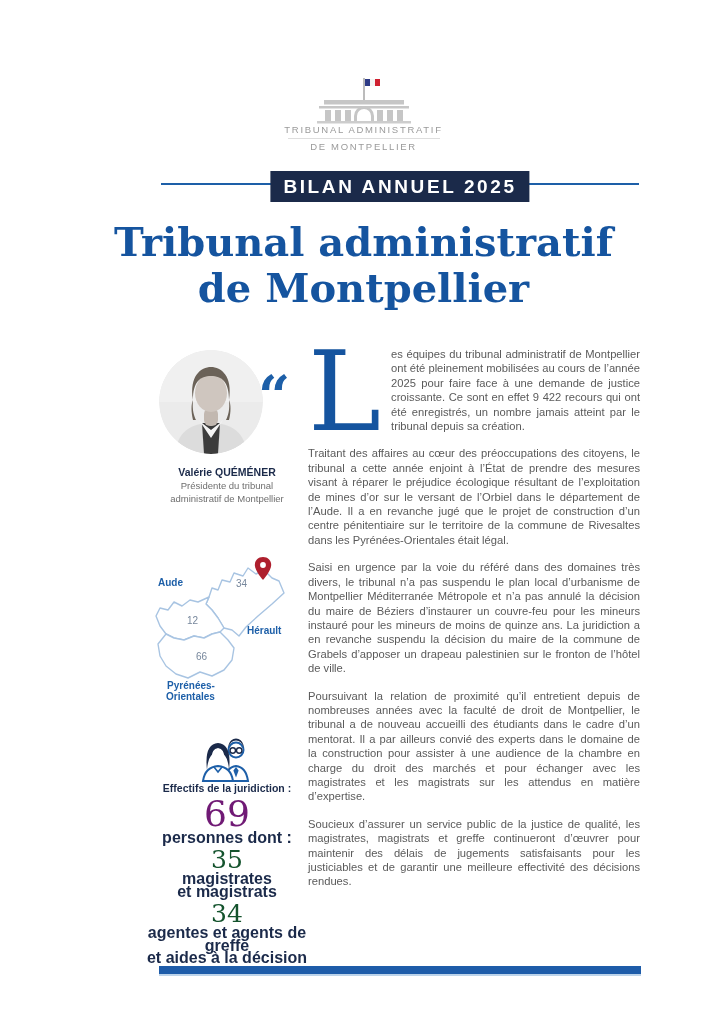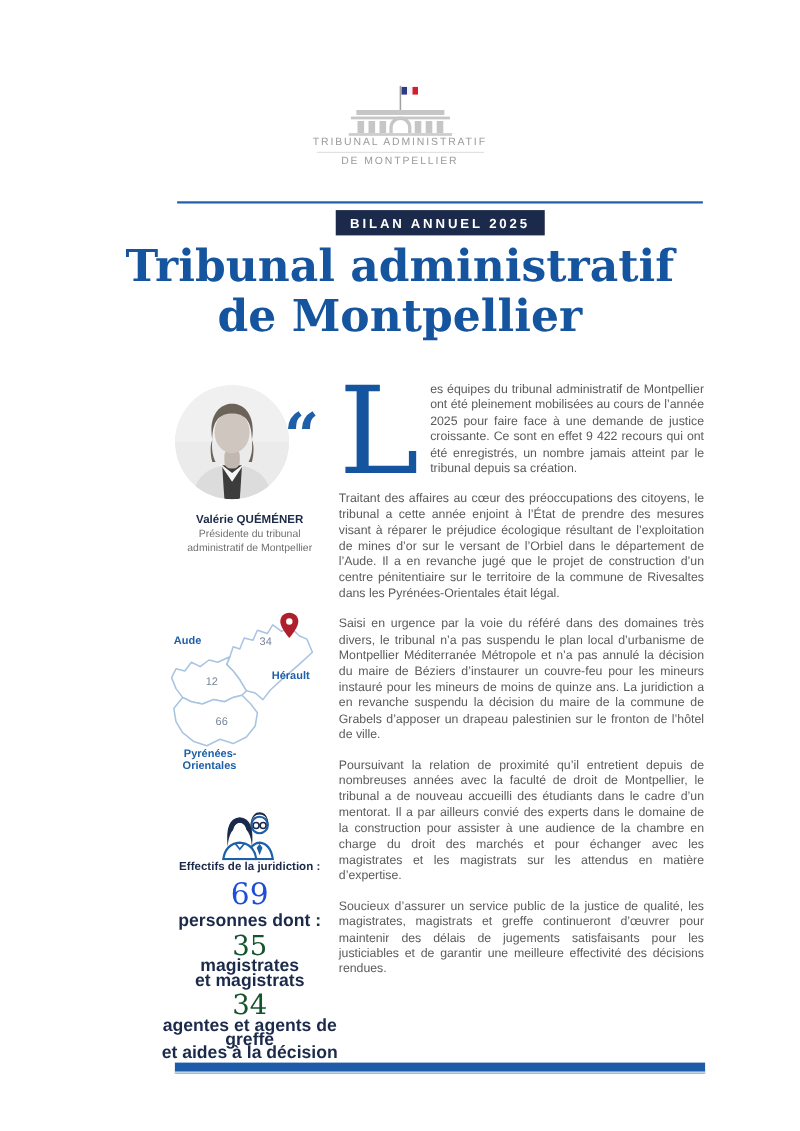--- a/index.html
+++ b/index.html
@@ -14,23 +14,22 @@
   .logo-art { display:block; margin:0 auto; }
   .logo-line { font-size:9.5px; letter-spacing:1.7px; color:#9a9a9a; line-height:12px; }
   .logo-divider { width:152px; height:1px; background:#dedede; margin:2px auto; }
 
   
   .banner-row { position:absolute; top:171px; left:125px; width:478px; height:26px; }
   .banner-line { position:absolute; top:12px; left:0; right:0; height:2px; background:#1d5fa8; }
   .banner-box {
     position:absolute; left:50%; top:0; transform:translateX(-50%);
     background:#1b2a4a; color:#ffffff; white-space:nowrap;
-    font-size:12px; font-weight:bold; letter-spacing:2.6px;
+    font-size:19px; font-weight:bold; letter-spacing:2.6px;
     padding:5px 13px 4px 13px;
-    margin-top:20px;
   }
 
   
   .page-title {
     position:absolute; top:219px; left:0; width:100%; text-align:center;
     font-family:"DejaVu Serif", serif; font-weight:bold;
     font-size:40px; line-height:46px; color:#15549f;
   }
 
   
@@ -48,22 +47,22 @@
   .map-wrap { position:relative; margin-top:42px; width:162px; height:150px; }
   .map-svg { position:absolute; left:0; top:0; }
   .map-label { position:absolute; font-size:10px; font-weight:bold; color:#1d5fa8; white-space:nowrap; }
   .map-label.two-line { line-height:11.5px; }
   .map-num { position:absolute; font-size:10px; color:#77879c; }
 
   .staff { margin-top:38px; }
   .staff-icon { display:block; margin:0 auto; }
   .staff-heading { margin-top:0; font-size:10.5px; font-weight:bold; color:#1b2a4a; }
   .staff-total {
-    font-family:"DejaVu Serif", serif; font-size:27px; line-height:36px;
-    color:#1d4ed8; margin-top:2px;
+    font-family:"DejaVu Serif", serif; font-size:36px; line-height:36px;
+    color:#701a75; margin-top:2px;
   }
   .staff-sub { font-size:16px; font-weight:bold; color:#1b2a4a; line-height:12.5px; }
   .staff-num {
     font-family:"DejaVu Serif", serif; font-size:25px; line-height:26px;
     color:#14532d; margin-top:3px;
   }
 
   
   .right-col { position:absolute; left:272px; top:347px; width:332px; }
   .right-col p {
@@ -172,21 +171,21 @@
           <path d="M20,86 L28,90 L38,92 L48,88 L58,90 L66,86 L74,84 L82,92 L88,100 L86,112 L78,122 L66,128 L54,124 L42,130 L30,126 L20,118 L14,108 L12,96 Z"></path>
         </g>
 
         <g transform="translate(117,9)">
           <path d="M0,0 c-4.8,0 -8.2,3.4 -8.2,8 c0,5.8 8.2,15 8.2,15 c0,0 8.2,-9.2 8.2,-15 c0,-4.6 -3.4,-8 -8.2,-8 z" fill="#ae1f2d"></path>
           <circle cx="0" cy="8" r="2.9" fill="#ffffff"></circle>
         </g>
       </svg>
       <div class="map-label" style="left:12px; top:29px;">Aude</div>
       <div class="map-num" style="left:90px; top:30px;">34</div>
-      <div class="map-label" style="left:101px; top:61px;">Hérault</div>
+      <div class="map-label" style="left:101px; top:77px;">Hérault</div>
       <div class="map-num" style="left:41px; top:67px;">12</div>
       <div class="map-num" style="left:50px; top:103px;">66</div>
       <div class="map-label two-line" style="left:20px; top:132px;text-align:right;">
         <div>Pyrénées-</div>
         <div>Orientales</div>
       </div>
     </div>
 
     <div class="staff">
       <svg class="staff-icon" width="54" height="46" viewBox="0 0 54 46">

